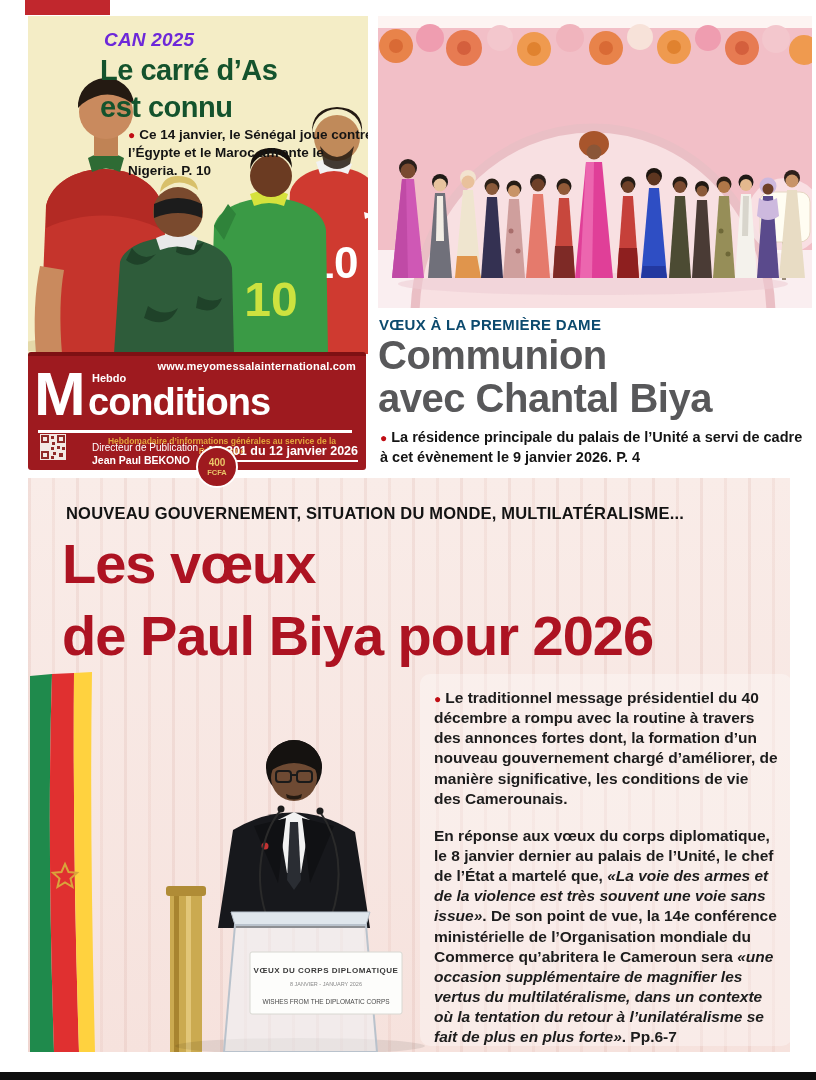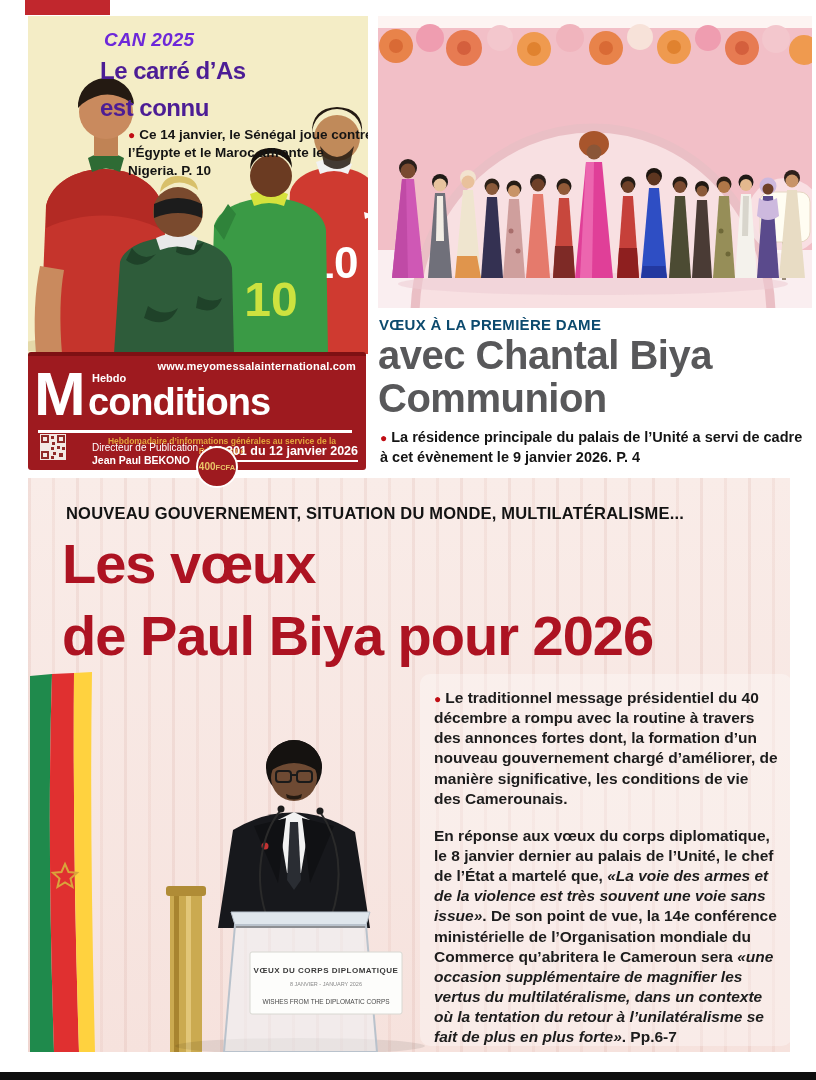--- a/index.html
+++ b/index.html
@@ -4,39 +4,39 @@
 <style>
   html,body{margin:0;padding:0;background:#ffffff;}
   #page{position:relative;width:816px;height:1080px;background:#ffffff;overflow:hidden;
         font-family:"Liberation Sans",sans-serif;}
   .abs{position:absolute;}
 
   
   #football-panel{left:28px;top:16px;width:340px;height:338px;background:#f4edc6;overflow:hidden;}
   #football-art{left:0;top:0;width:340px;height:338px;}
   .fb-kicker{left:76px;top:13px;font-size:19px;font-weight:bold;color:#6d28d9;letter-spacing:.2px;font-style:italic;}
-  .fb-head{left:72px;top:36px;font-size:24px;line-height:37px;font-weight:800;color:#4c1d95;letter-spacing:-.5px;}
+  .fb-head{left:72px;top:36px;font-size:29px;line-height:37px;font-weight:800;color:#14532d;letter-spacing:-.5px;}
   .fb-bullet{left:100px;top:110px;width:245px;font-size:13.5px;line-height:1.32;font-weight:bold;color:#141414;}
   .reddot{color:#c00d14;margin-right:4px;font-size:12px;}
 
   
   #masthead{left:28px;top:352px;width:338px;height:114px;background:#9e1a1f;border-top:4px solid #7e1013;
             border-radius:3px;color:#fff;}
   .mh-site{right:10px;top:4px;font-size:11px;font-weight:bold;letter-spacing:.2px;}
   .mh-logo-m{left:6px;top:8px;font-size:62px;font-weight:900;line-height:60px;letter-spacing:-2px;}
   .mh-hebdo{left:64px;top:16px;font-size:11px;font-weight:bold;}
   .mh-logo-rest{left:60px;top:26px;font-size:38px;font-weight:800;letter-spacing:-1px;line-height:40px;}
   .mh-underline{left:10px;top:74px;width:314px;height:2.5px;background:#ffffff;}
   .mh-tagline{left:56px;top:80px;width:276px;text-align:center;font-size:8.5px;color:#e2a33c;font-weight:bold;}
   .mh-qr{left:12px;top:78px;}
   .mh-dir{left:64px;top:86px;font-size:10px;line-height:12px;}
   .mh-dir b{font-size:10.5px;}
   .mh-issue{right:8px;top:88px;font-size:12.5px;font-weight:bold;border-bottom:2px solid #fff;padding-bottom:2px;}
   #price-badge{left:168px;top:94px;width:38px;height:38px;border-radius:50%;background:#9e1a1f;
-               border:2.5px solid #fff;z-index:7;display:flex;flex-direction:row;align-items:center;
+               border:2.5px solid #fff;z-index:7;display:flex;flex-direction:column;align-items:center;
                justify-content:center;color:#e9c468;font-weight:bold;}
   #price-badge .amt{font-size:10px;line-height:10px;}
   #price-badge .cur{font-size:7.5px;line-height:9px;}
 
   
   #fl-photo{left:378px;top:16px;width:434px;height:292px;overflow:hidden;}
   .fl-kicker{left:379px;top:316px;font-size:15px;font-weight:bold;color:#0c4a6e;letter-spacing:.3px;}
   .fl-head{left:378px;top:334px;font-size:40px;line-height:43px;font-weight:800;color:#58585a;letter-spacing:-.5px;}
   .fl-bullet{left:380px;top:428px;width:424px;font-size:14.5px;line-height:1.35;font-weight:bold;color:#141414;}
 
@@ -276,22 +276,22 @@
         </g>
       <g>
           <circle cx="414" cy="162" r="8" fill="#2b1f1a"></circle>
           <circle cx="414" cy="165" r="6.5" fill="#c89468"></circle>
           <path d="M401,262 L409,174 h10 L427,262 Z" fill="#e8dcc4"></path>
         </g>
     </g>
   </svg>
   <div class="abs fl-kicker">VŒUX À LA PREMIÈRE DAME</div>
   <div class="abs fl-head">
+    <div>Communion</div>
     <div>avec Chantal Biya</div>
-    <div>Communion</div>
   </div>
   <div class="abs fl-bullet"><span class="reddot">●</span><span>La résidence principale du palais de l’Unité a servi de cadre à cet évènement le 9 janvier 2026. P. 4</span></div>
 
   <div class="abs" id="main-panel">
     <div class="abs ms-kicker">NOUVEAU GOUVERNEMENT, SITUATION DU MONDE, MULTILATÉRALISME...</div>
     <div class="abs ms-head">
       <div>Les vœux</div>
       <div>de Paul Biya pour 2026</div>
     </div>
 

